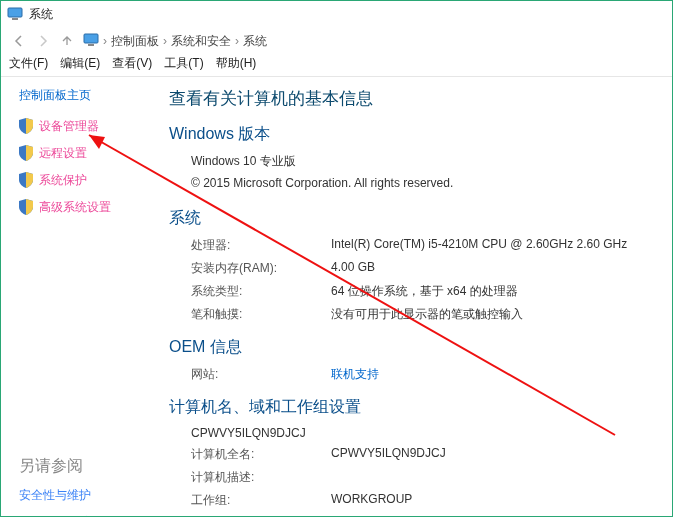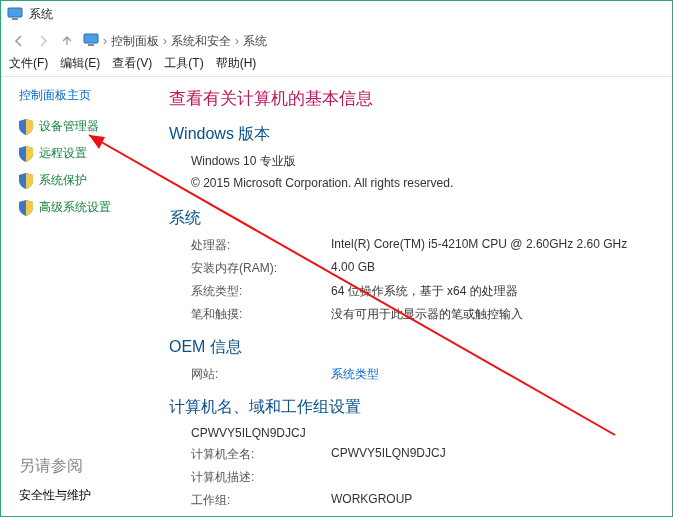--- a/index.html
+++ b/index.html
@@ -8,26 +8,26 @@
   .titlebar .icon { width: 16px; height: 16px; margin-right: 6px; display:inline-flex; align-items:center; justify-content:center;}
   .navbar { height: 28px; display: flex; align-items: center; padding: 0 6px; font-size: 12px; color: #444; }
   .nav-arrow { width:20px; height:20px; display:inline-flex; align-items:center; justify-content:center; color:#999; margin:0 2px;}
   .breadcrumb { display:flex; align-items:center; margin-left:4px;}
   .breadcrumb .sep { margin:0 4px; color:#888;}
   .menubar { height: 22px; display:flex; padding:0 2px; font-size:12px; color:#222; border-bottom:1px solid #e6e6e6;}
   .menubar .menu-item { padding:0 6px; }
   .main { display:flex; height: calc(517px - 26px - 28px - 22px); }
   .sidebar { width: 158px; padding: 10px 12px 0 18px; font-size:12px; }
   .cp-home { color:#0066cc; margin-bottom:14px; display:block;}
-  .sidebar-link { display:flex; align-items:flex-end; margin-bottom:10px; color:#15803d; }
+  .sidebar-link { display:flex; align-items:flex-start; margin-bottom:10px; color:#ec4899; }
   .shield { width:14px; height:16px; margin-right:6px; flex-shrink:0;}
   .see-also { margin-top: 240px; color:#888; font-size:16px;}
-  .see-also-link { color:#000000; margin-top:10px; display:block;}
+  .see-also-link { color:#3b82f6; margin-top:10px; display:block;}
   .content { flex:1; padding: 10px 12px 0 10px; font-size:12px; color:#333; overflow:hidden;}
-  .content-title { color:#be185d; font-size:17px; margin-bottom:14px; font-weight:400;}
+  .content-title { color:#0c4a6e; font-size:17px; margin-bottom:14px; font-weight:400;}
   .section-header { color:#0b4f8a; font-size:16px; margin-bottom:8px; margin-top:6px;}
   .row { display:flex; margin-bottom:6px; padding-left:22px;}
   .row .label { width: 140px; color:#555;}
   .row .value { flex:1; color:#333;}
   .value.link { color:#0066cc;}
   .indent { padding-left:22px; margin-bottom:6px;}
   .arrow-annot { position:absolute; left:54px; top:124px; pointer-events:none;}
   .monitor-icon { width:16px; height:14px;}
 </style>
 </head>
@@ -143,21 +143,21 @@
       <span class="value">64 位操作系统，基于 x64 的处理器</span>
     </div>
     <div class="row">
       <span class="label">笔和触摸:</span>
       <span class="value">没有可用于此显示器的笔或触控输入</span>
     </div>
 
     <div class="section-header" style="margin-top:14px">OEM 信息</div>
     <div class="row">
       <span class="label">网站:</span>
-      <span class="value link">系统类型</span>
+      <span class="value link">联机支持</span>
     </div>
 
     <div class="section-header" style="margin-top:14px">计算机名、域和工作组设置</div>
     <div class="row">
       <span class="value">CPWVY5ILQN9DJCJ</span>
     </div>
     <div class="row">
       <span class="label">计算机全名:</span>
       <span class="value">CPWVY5ILQN9DJCJ</span>
     </div>

